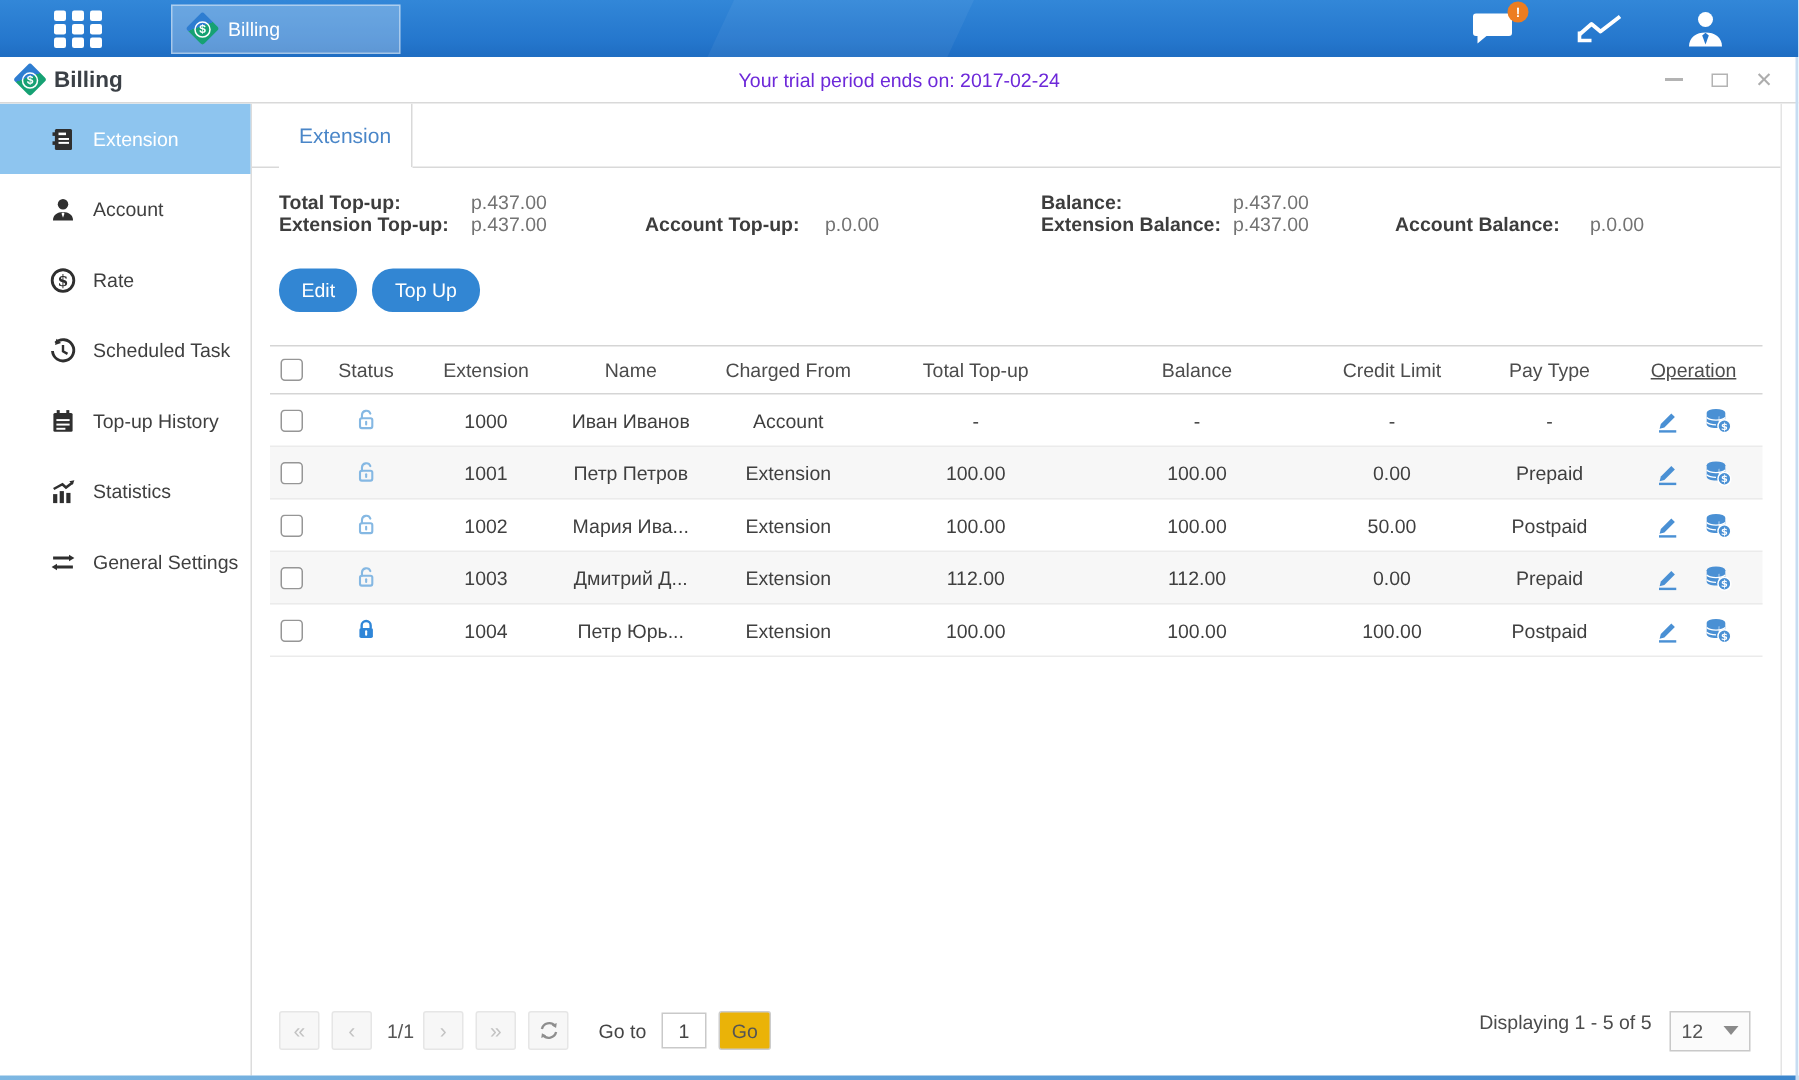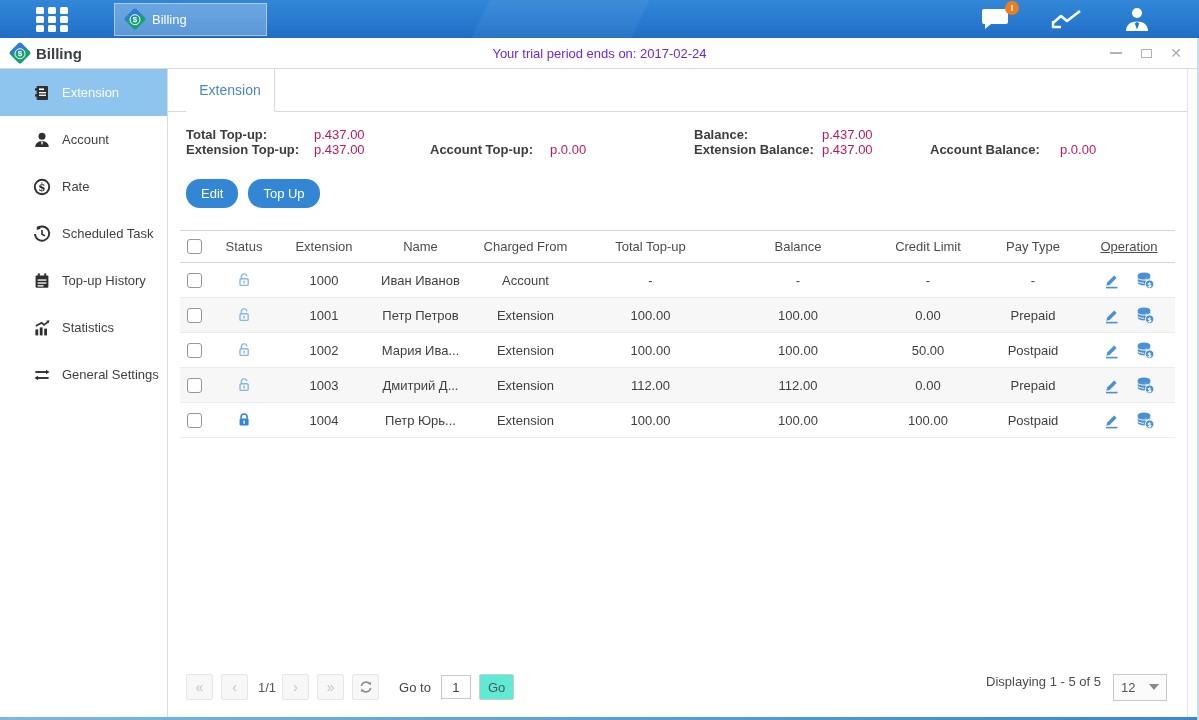--- a/index.html
+++ b/index.html
@@ -41,21 +41,21 @@
   .content { flex:1; display:flex; flex-direction:column; margin-right:11px; border-right:1px solid #e4e4e4; background:#fff; min-width:0; }
   .edge-right { position:absolute; right:0; top:38px; bottom:0; width:2px; background:#c7ddf2; }
 
   
   .tabstrip { height:43px; border-bottom:1px solid #d9d9d9; display:flex; align-items:stretch; padding-left:18px; flex-shrink:0; }
   .tab { width:89px; display:flex; align-items:center; justify-content:center; background:#fff; border-right:1px solid #d9d9d9; margin-bottom:-1px; border-bottom:1px solid #fff; color:#4a86c8; font-size:14px; cursor:pointer; }
 
   
   .summary { display:grid; grid-template-columns:128px 116px 120px 144px 128px 108px 130px auto; row-gap:0; padding:15px 0 0 18px; }
   .summary .lab { font-weight:bold; color:#3d3d3d; }
-  .summary .val { color:#be185d; }
+  .summary .val { color:#737373; }
   .g1{grid-column:1;grid-row:1} .g2{grid-column:2;grid-row:1} .g5{grid-column:5;grid-row:1} .g6{grid-column:6;grid-row:1}
   .h1{grid-column:1;grid-row:2} .h2{grid-column:2;grid-row:2} .h3{grid-column:3;grid-row:2} .h4{grid-column:4;grid-row:2}
   .h5{grid-column:5;grid-row:2} .h6{grid-column:6;grid-row:2} .h7{grid-column:7;grid-row:2} .h8{grid-column:8;grid-row:2}
 
   
   .btn-row { display:flex; gap:10px; padding:22px 0 0 18px; }
   .btn { background:#3286d3; color:#fff; border:none; height:29px; padding:0 15px; font-size:13px; font-family:inherit; border-radius:14px; cursor:pointer; }
 
   
   .tbl { margin:22px 12px 0 12px; }
@@ -68,21 +68,21 @@
   .cbx { width:15px; height:15px; border:1.5px solid #969696; border-radius:3px; background:#fff; cursor:pointer; }
   .opicon { cursor:pointer; display:flex; }
   .c-status .sticon { display:inline-flex; vertical-align:middle; }
 
   
   .pagebar { margin-top:auto; height:52px; display:flex; align-items:center; padding:0 20px 8px 18px; flex-shrink:0; }
   .pgbtn { width:27px; height:26px; background:#f7f7f7; border:1px solid #e6e6e6; border-radius:2px; color:#c3c3c3; font-size:14px; display:flex; align-items:center; justify-content:center; cursor:pointer; margin-right:8px; }
   .pgind { color:#555; margin:0 6px 0 2px; }
   .goto-label { color:#444; margin:0 10px 0 12px; }
   .goto-input { width:30px; height:24px; border:1px solid #c9c9c9; text-align:center; font-size:13px; font-family:inherit; color:#444; }
-  .go-btn { margin-left:8px; height:26px; padding:0 8px; background:#5eead4; border:1px solid #ccc; border-radius:2px; color:#555; font-size:13px; font-family:inherit; cursor:pointer; }
+  .go-btn { margin-left:8px; height:26px; padding:0 8px; background:#eab308; border:1px solid #ccc; border-radius:2px; color:#555; font-size:13px; font-family:inherit; cursor:pointer; }
   .pg-right { margin-left:auto; display:flex; align-items:flex-start; gap:12px; }
   .displaying { color:#4c4c4c; }
   .pgsize { width:54px; height:27px; background:#fbfbfb; border:1px solid #c9c9c9; display:flex; align-items:center; padding:0 7px; justify-content:space-between; cursor:pointer; color:#555; }
   .caret { width:0; height:0; border-left:5px solid transparent; border-right:5px solid transparent; border-top:6px solid #8a8a8a; }
 
   .bottom-strip { height:3px; background:linear-gradient(90deg,#7db7e2,#3c86cd); flex-shrink:0; }
 </style>
 </head>
 <body>
 

